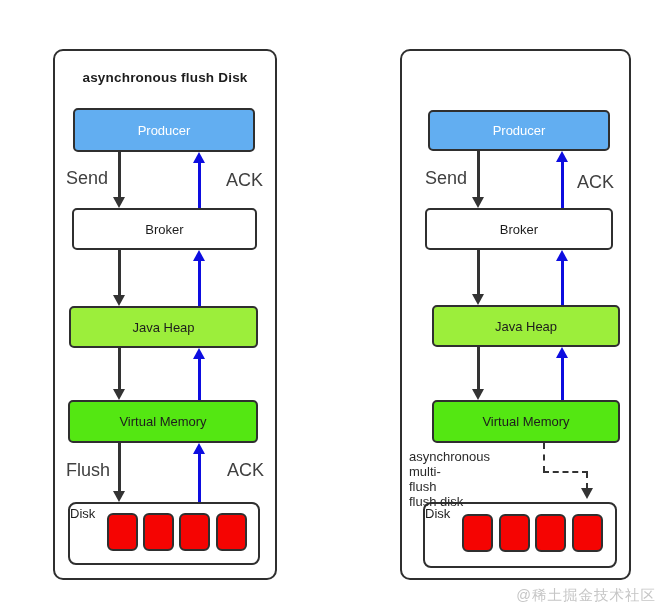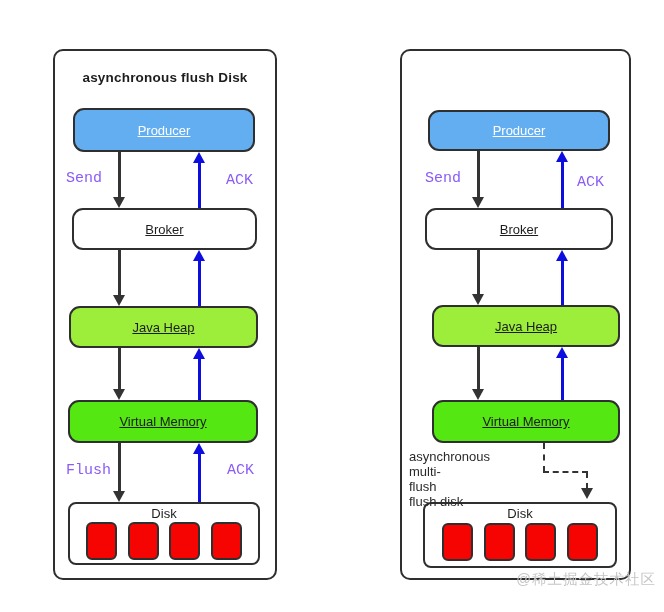--- a/index.html
+++ b/index.html
@@ -33,35 +33,35 @@
   .panel.async{left:400px;top:49px;width:231px;height:531px;}
   .panel-title{
     position:absolute;top:19px;left:0;right:0;
     text-align:center;
     font-weight:bold;font-size:13.5px;color:#1d1d1d;
     letter-spacing:.2px;
   }
   .node{
     position:absolute;box-sizing:border-box;
     border:2px solid var(--border-dark);
-    border-radius:11px;
+    border-radius:5px;
     background:#ffffff;
     display:flex;align-items:center;justify-content:center;
-    font-size:13px;color:#1d1d1d;text-decoration:underline;
+    font-size:13px;color:#1d1d1d;
   }
   .node.producer{background:var(--producer-fill);color:#ffffff;}
   .node.java-heap{background:var(--java-heap-fill);}
   .node.vm{background:var(--virtual-memory-fill);}
 
   .disk-box{
     position:absolute;box-sizing:border-box;
     border:2px solid var(--border-dark);
     border-radius:8px;
     background:#ffffff;
-    display:flex;flex-direction:column;
+    display:flex;flex-direction:row;
   }
   .disk-title{
     text-align:center;font-size:13px;color:#1d1d1d;
     line-height:16px;margin-top:2px;
   }
   .disk-blocks{
     flex:1;display:flex;align-items:center;
     justify-content:space-evenly;
     padding:0 6px 4px 6px;
   }
@@ -76,38 +76,37 @@
   .arrow{position:absolute;width:13px;}
   .arrow .line{position:absolute;left:5px;width:2.5px;}
   .arrow .head{position:absolute;left:0;width:0;height:0;
     border-left:6.5px solid transparent;border-right:6.5px solid transparent;}
   .arrow.down .line{top:0;bottom:10px;background:var(--flow-arrow);}
   .arrow.down .head{bottom:0;border-top:11px solid var(--flow-arrow);}
   .arrow.up .line{top:10px;bottom:0;background:var(--ack-arrow);}
   .arrow.up .head{top:0;border-bottom:11px solid var(--ack-arrow);}
 
   .flow-label{
-    position:absolute;font-size:15px;color:#8b5cf6;line-height:15px;
+    position:absolute;font-size:18px;color:#404040;line-height:15px;
     white-space:nowrap;
-    font-family:Liberation Mono, monospace;
   }
   .async-note{
     position:absolute;left:7px;top:398px;width:96px;
     font-size:13px;line-height:15px;color:#2a2a2a;
   }
   .dash-seg{position:absolute;}
   .dash-v{border-left:2px dashed #333333;}
   .dash-h{border-top:2px dashed #333333;}
   .dash-head{
     position:absolute;width:0;height:0;
     border-left:6.5px solid transparent;border-right:6.5px solid transparent;
     border-top:11px solid #333333;
   }
   .watermark{
-    position:absolute;right:8px;top:570px;
+    position:absolute;right:8px;top:586px;
     font-size:14.5px;color:#c6c6c6;letter-spacing:1px;
   }
 </style>
 </head>
 <body>
 
 <div class="stage">
 
   <div class="panel sync">
     <div class="panel-title">asynchronous flush Disk</div>

